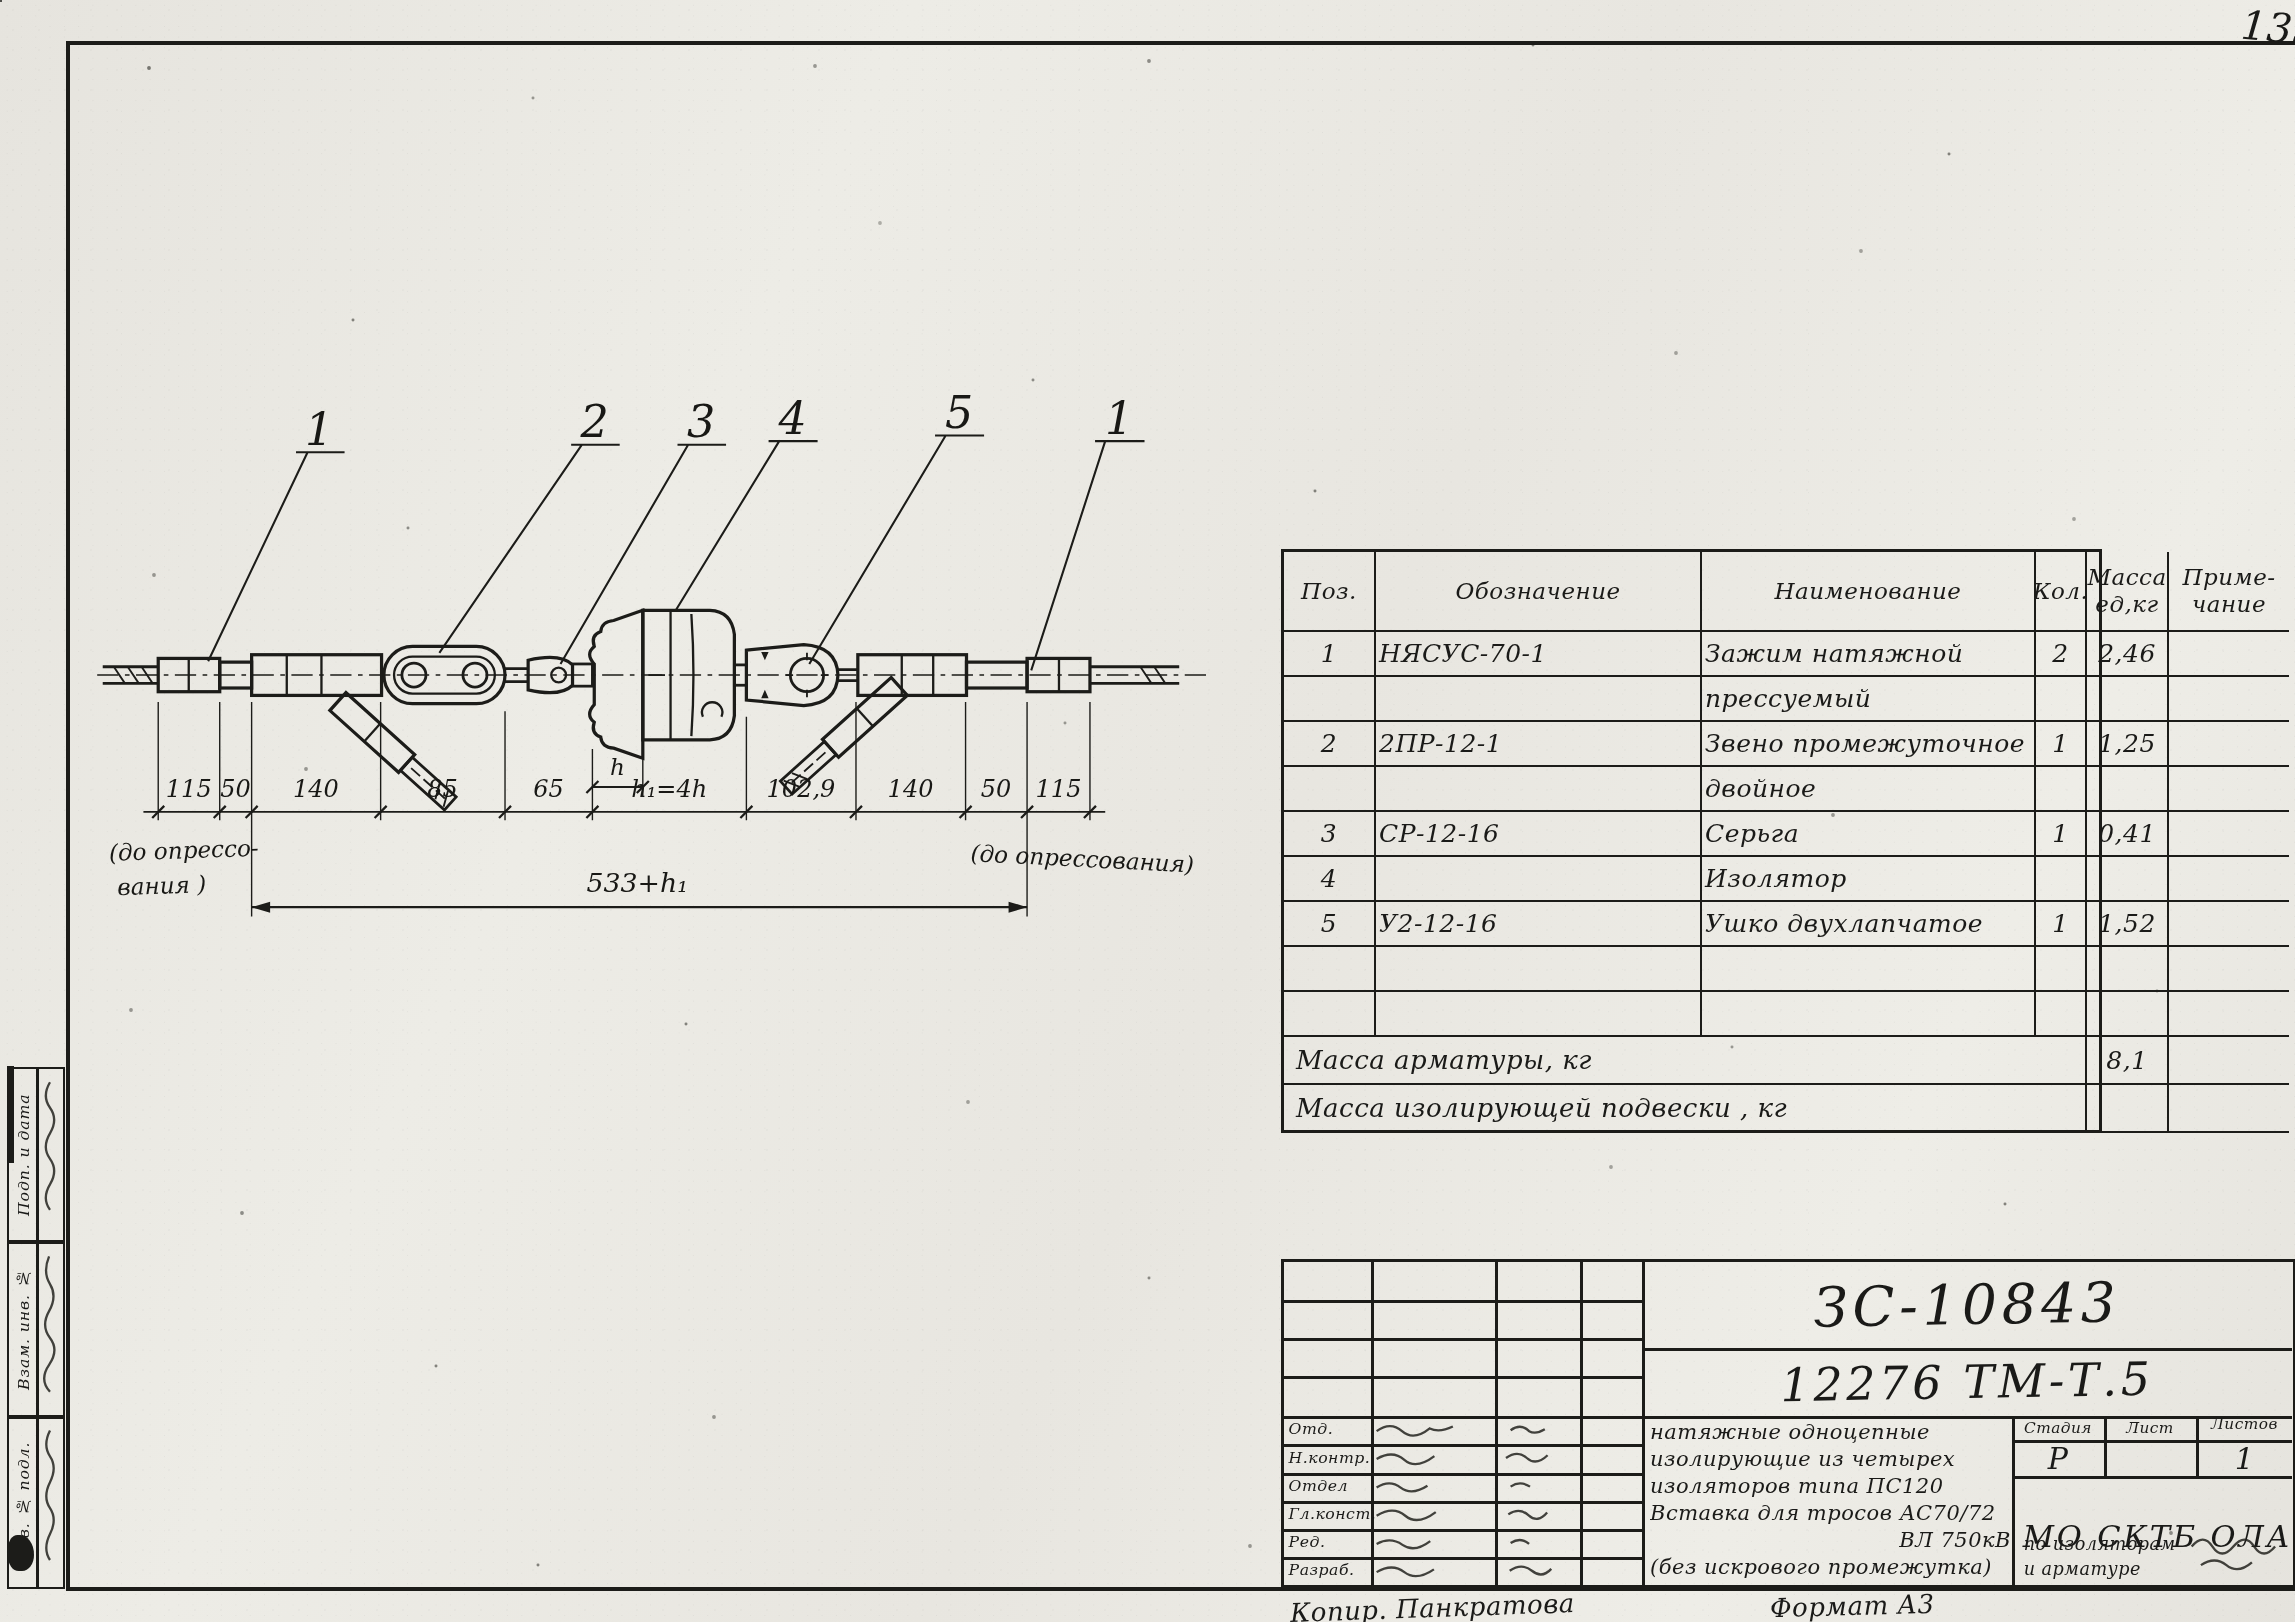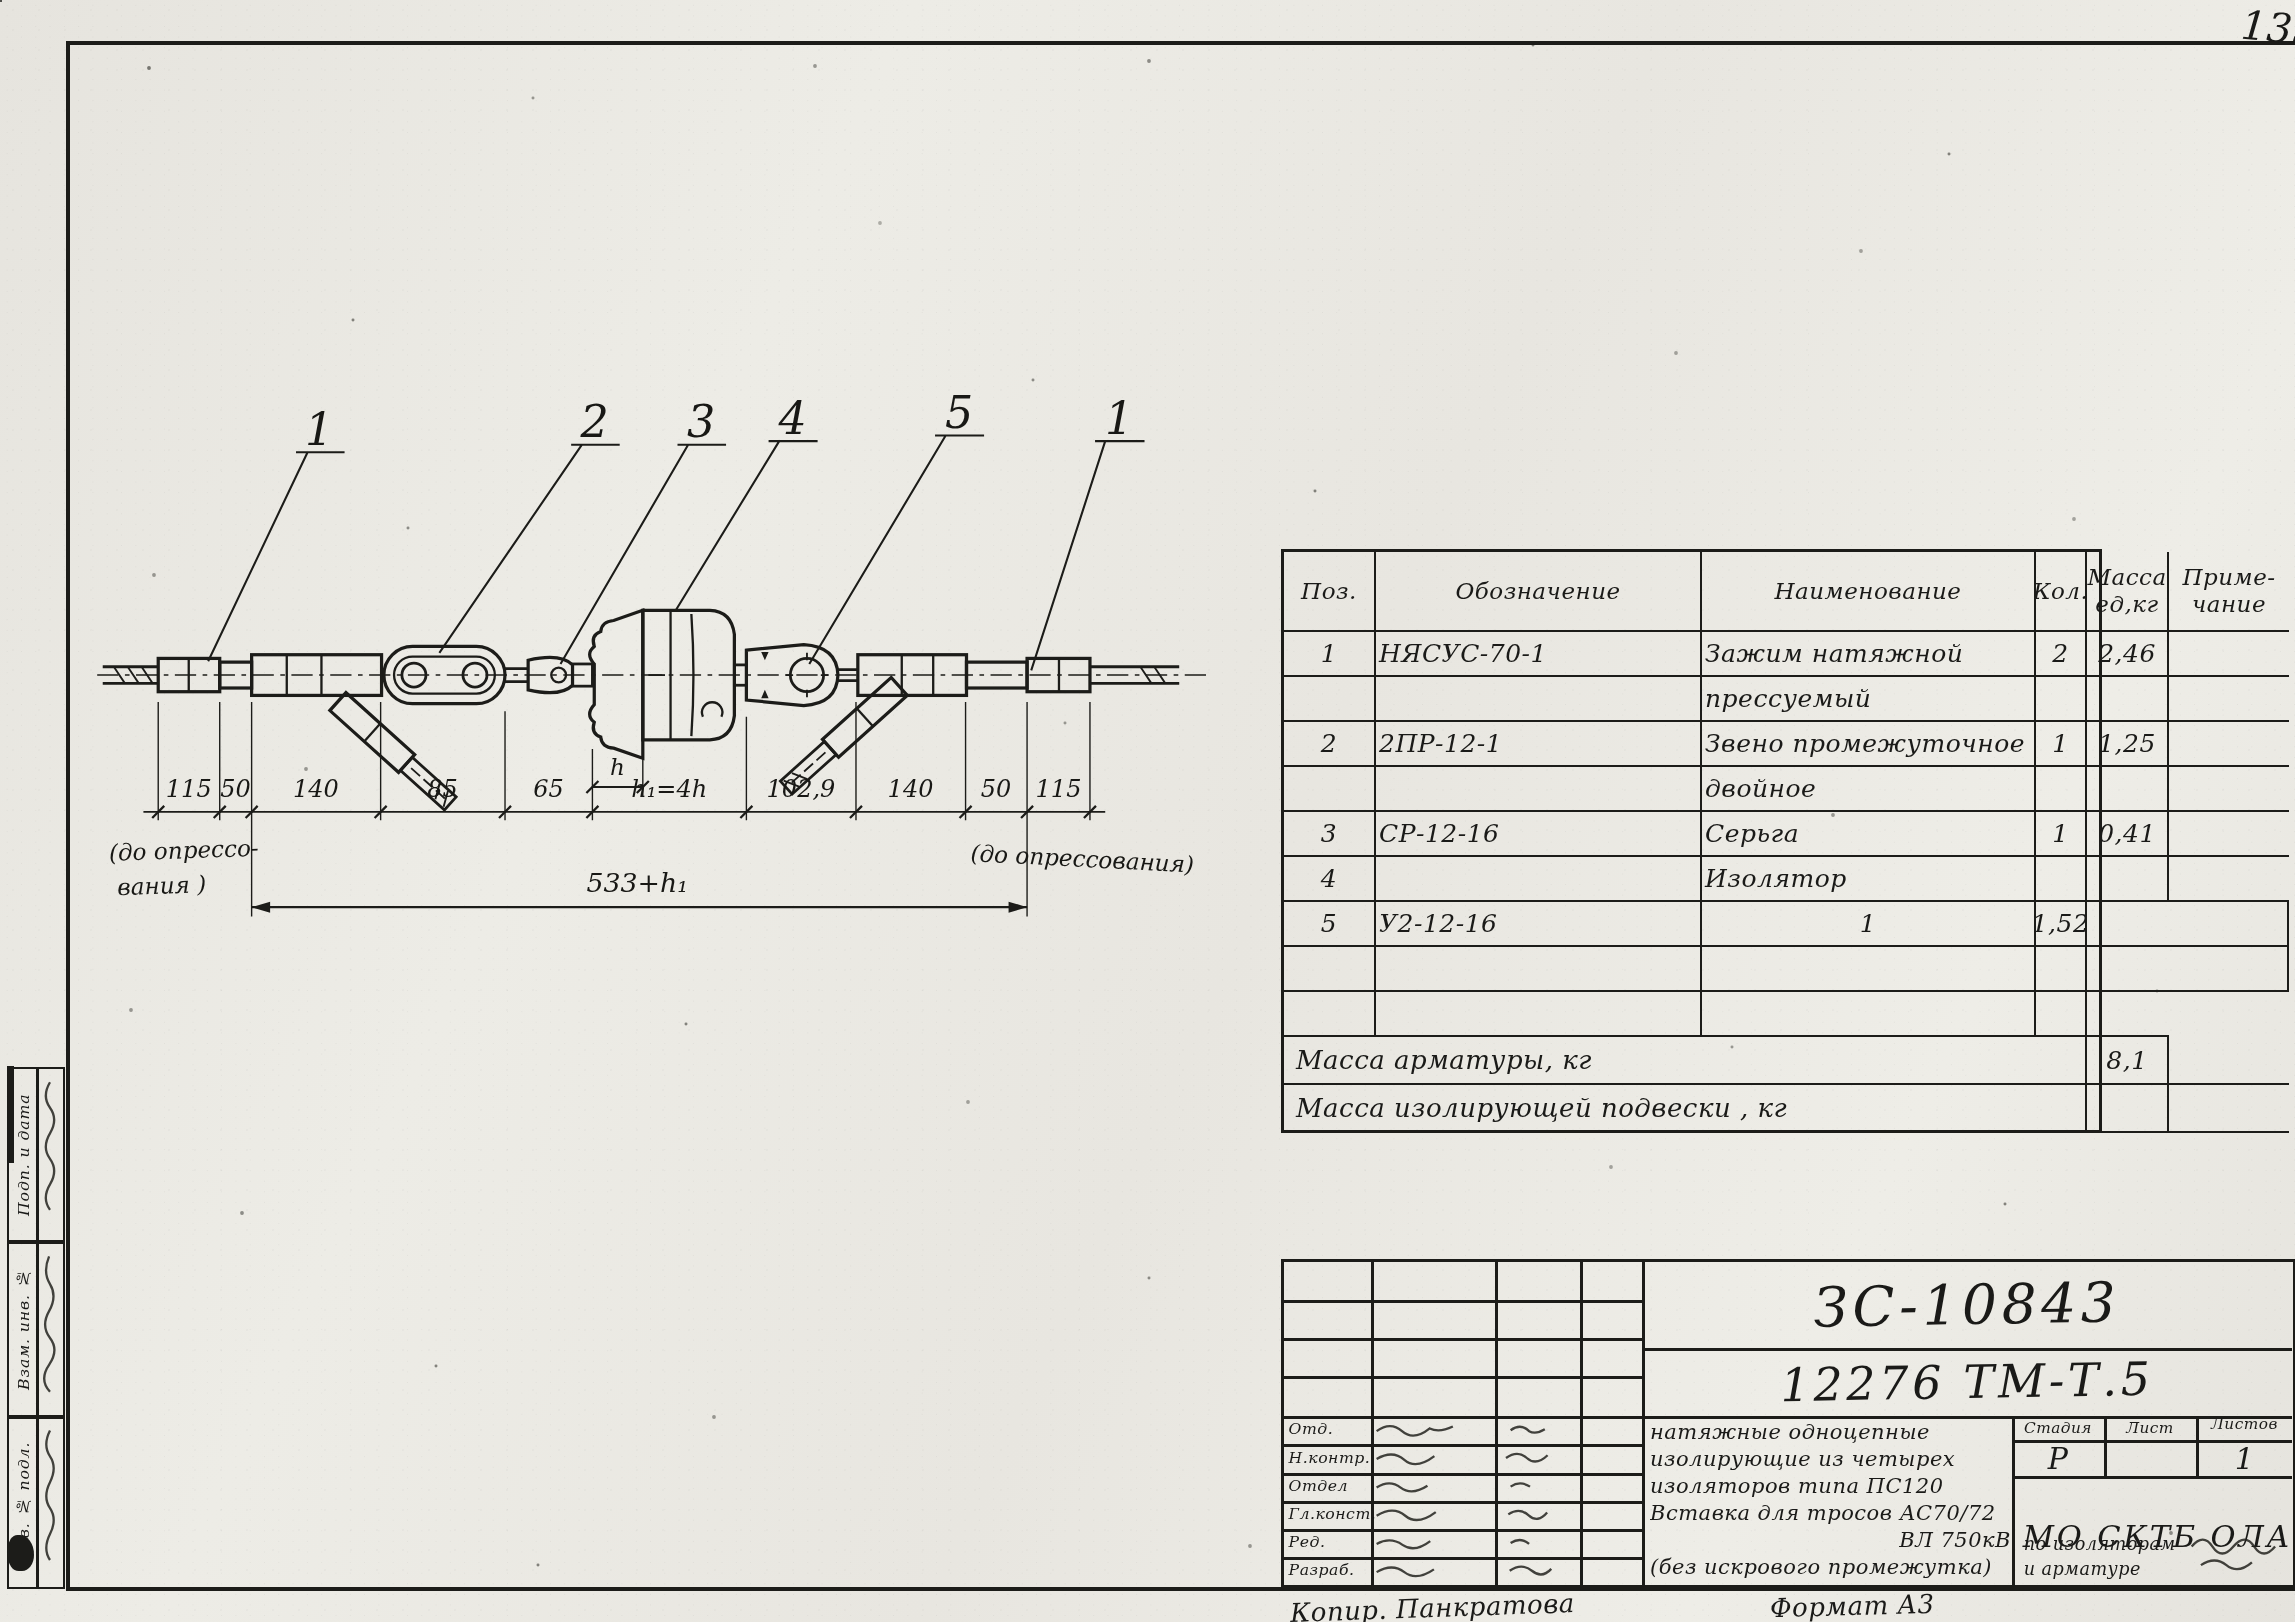--- a/index.html
+++ b/index.html
@@ -276,20 +276,21 @@
 
   <div class="c">4</div>
   <div class="l"></div>
   <div class="l">Изолятор</div>
   <div class="c"></div>
   <div class="c"></div>
   <div class="last"></div>
 
   <div class="c">5</div>
   <div class="l">У2-12-16</div>
+  <div class="l">Ушко двухлапчатое</div>
   <div class="c">1</div>
   <div class="c">1,52</div>
   <div class="last"></div>
 
   <div class="c"></div>
   <div class="l"></div>
   <div class="l"></div>
   <div class="c"></div>
   <div class="c"></div>
   <div class="last"></div>

